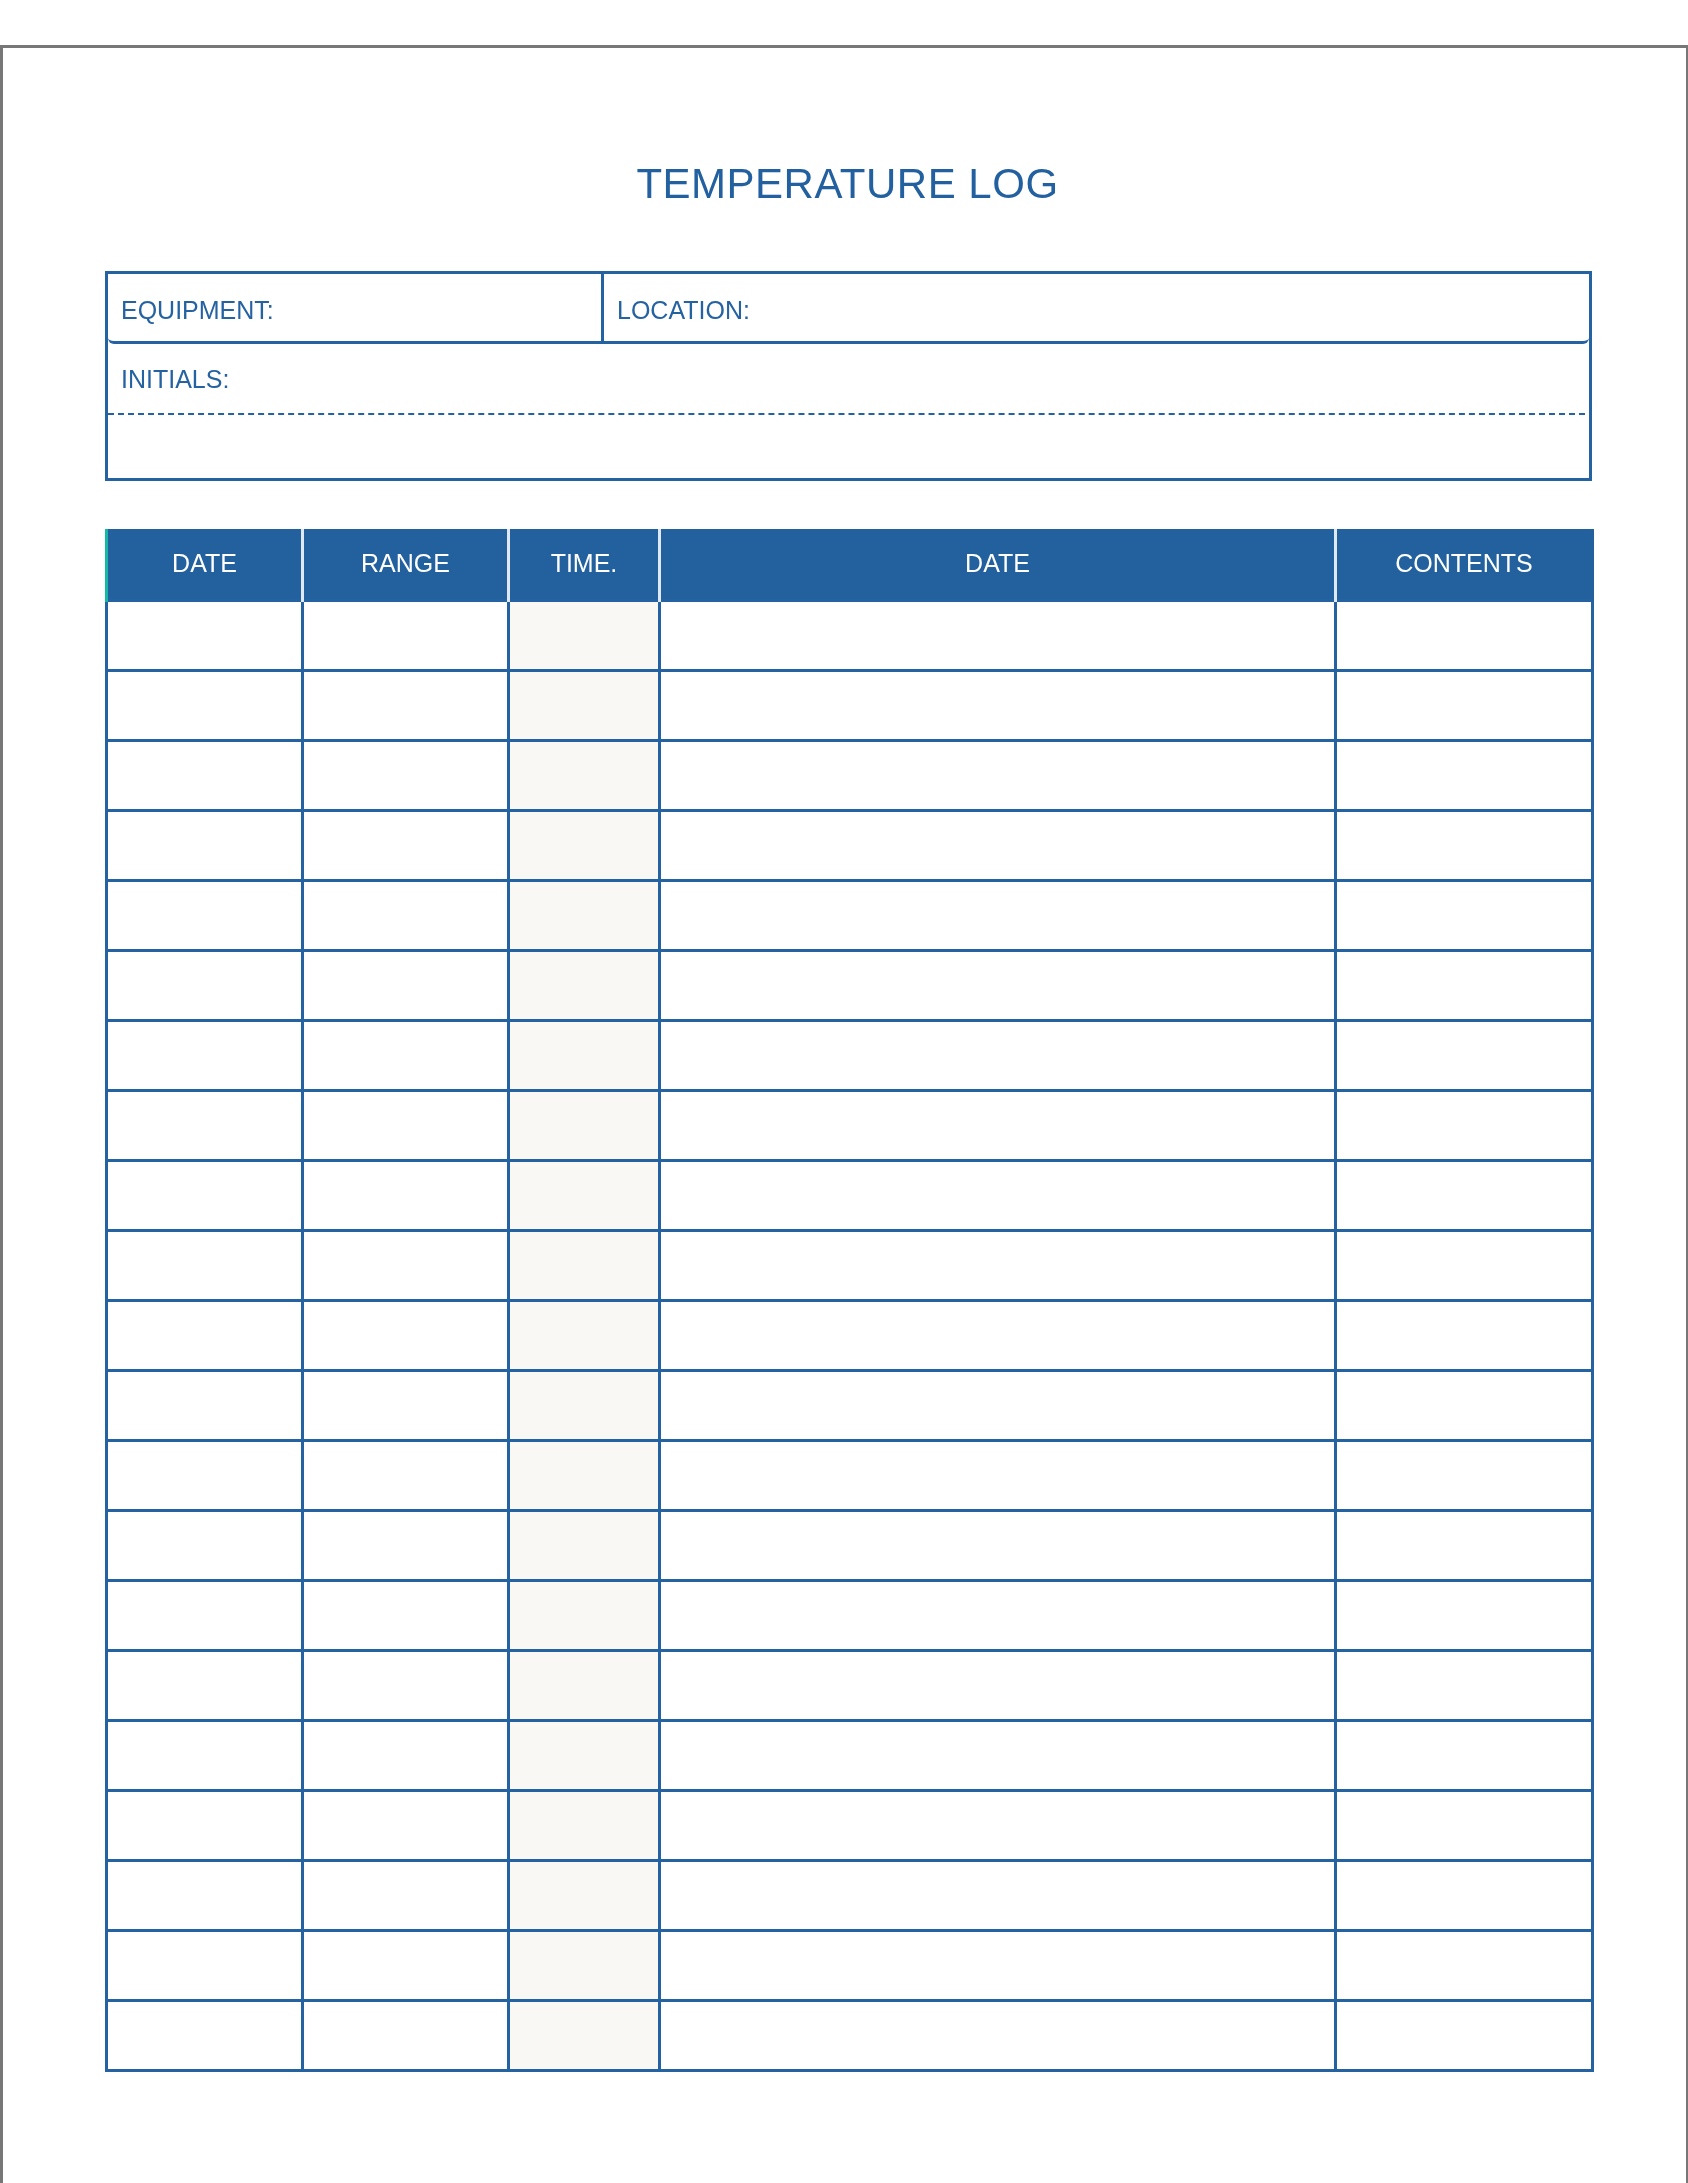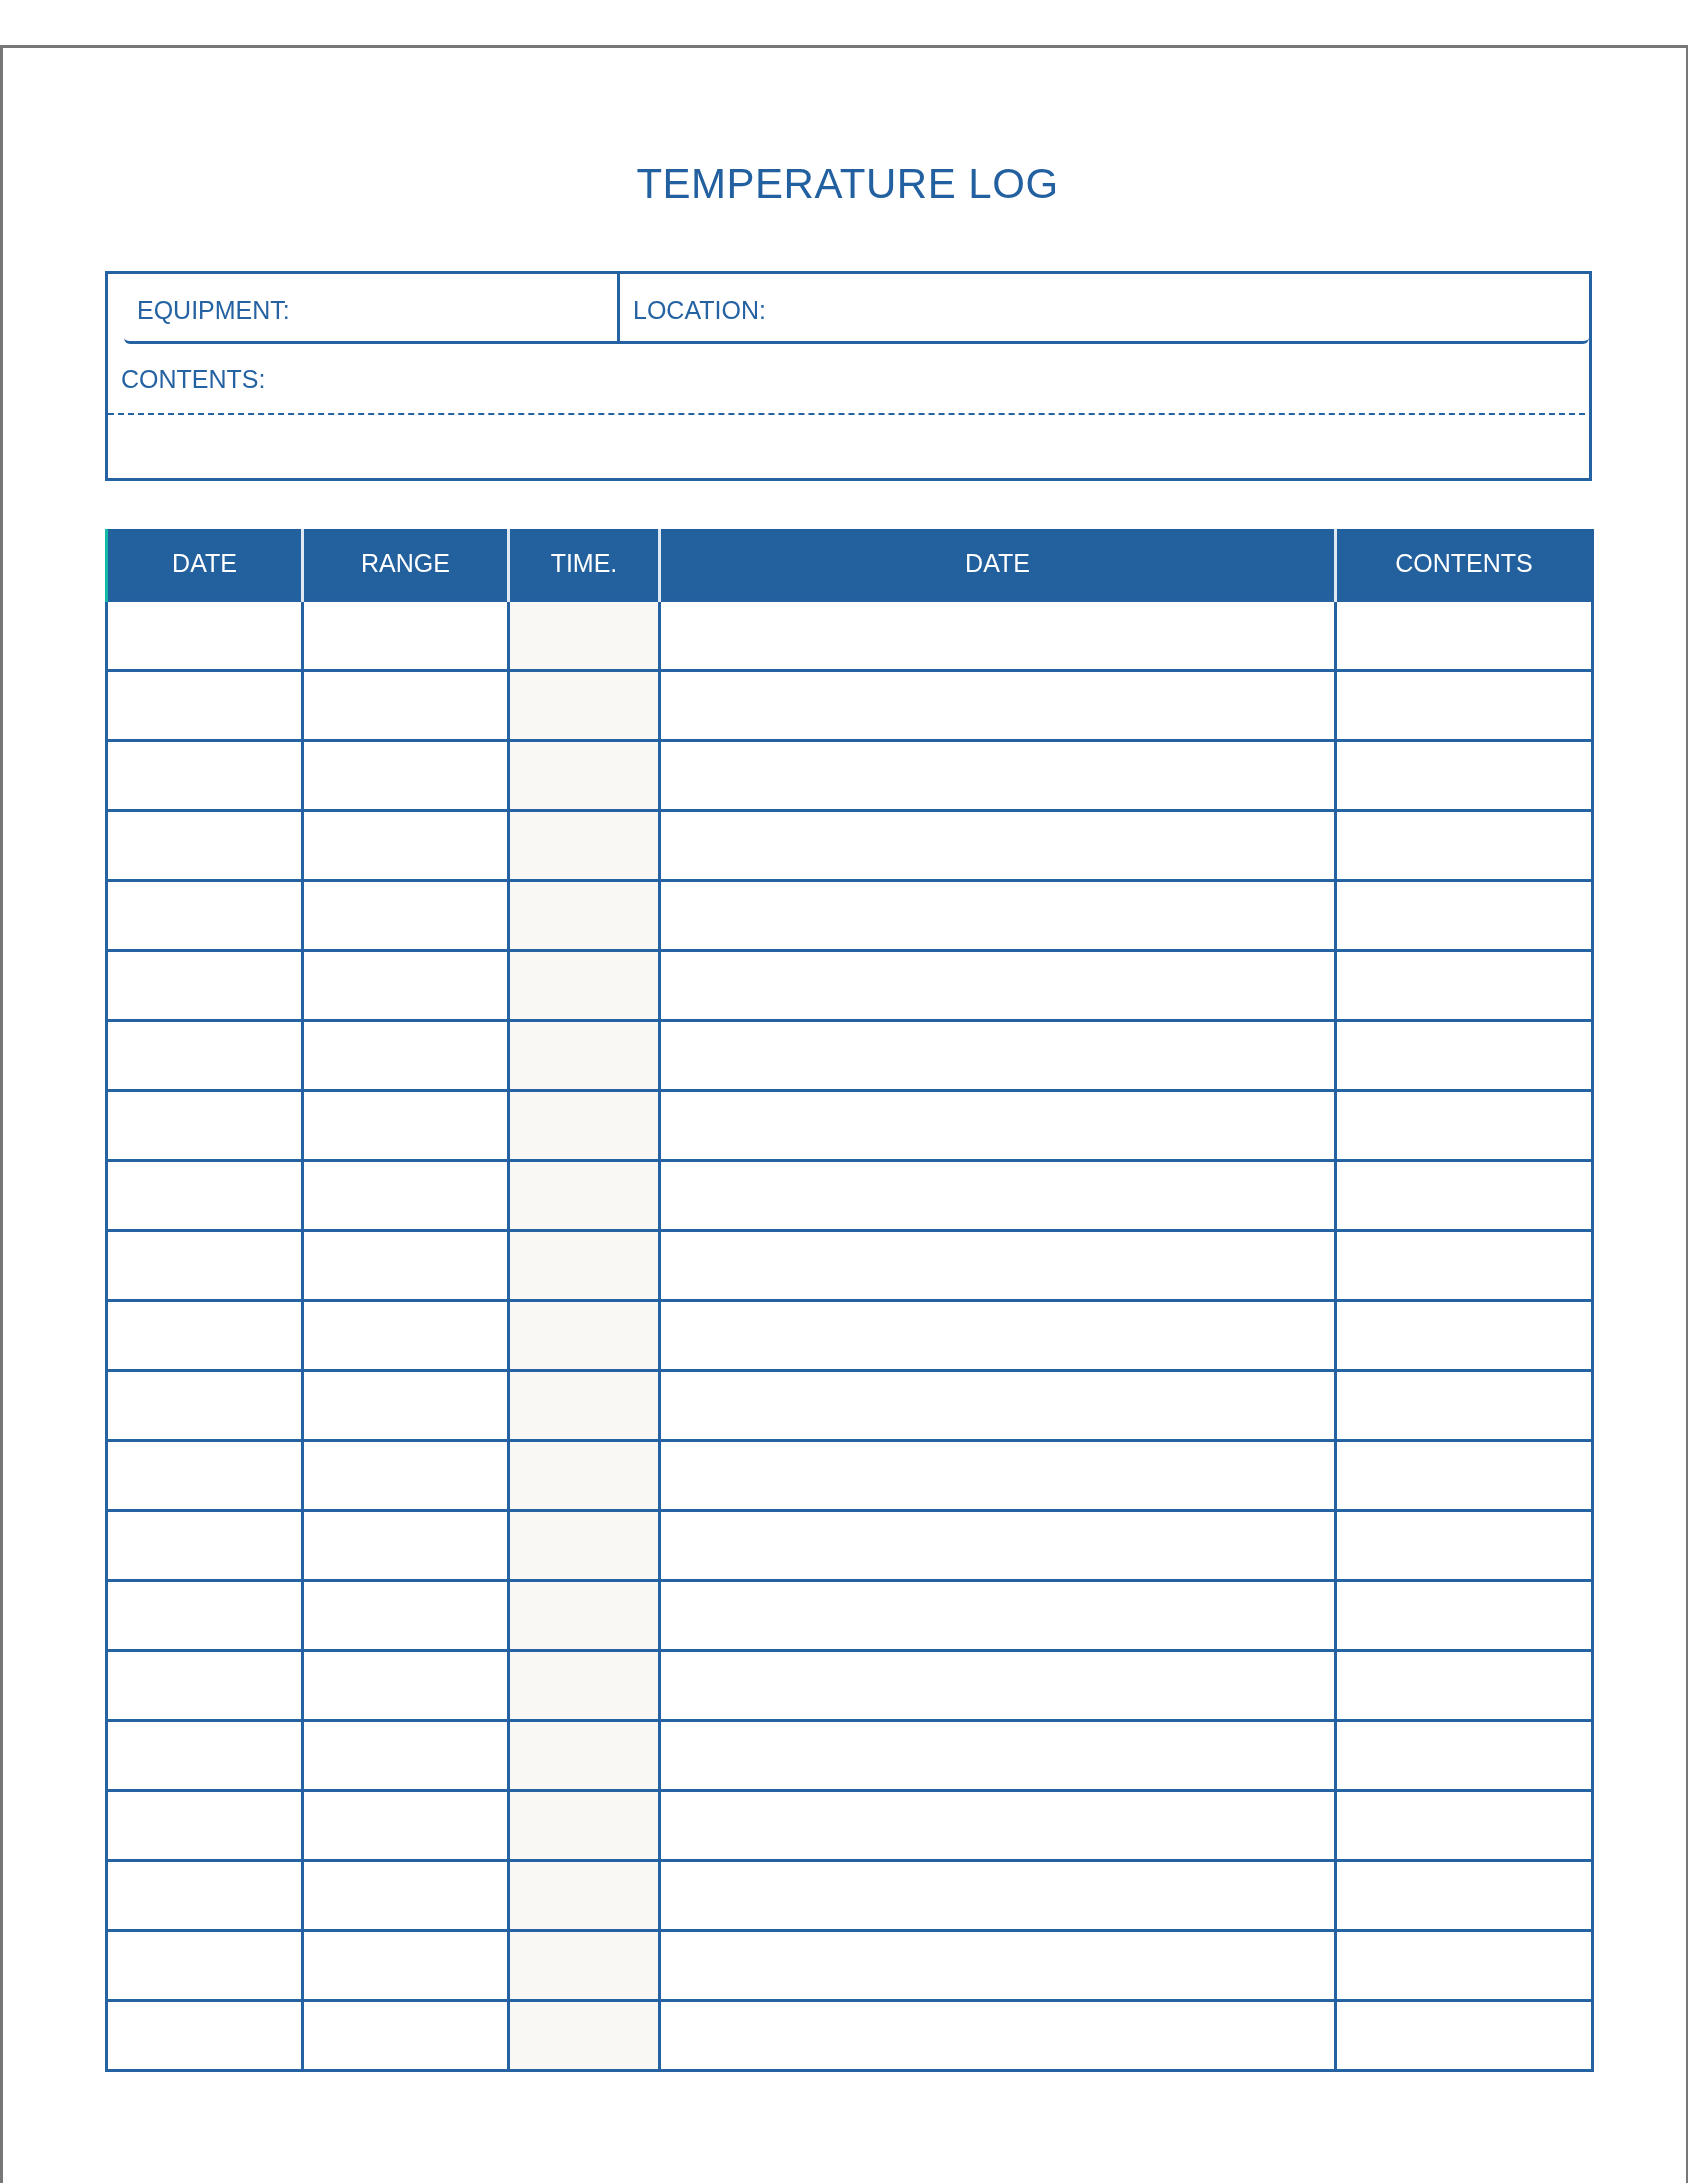--- a/index.html
+++ b/index.html
@@ -20,21 +20,21 @@
     text-align: center; color: #2360A0;
     font-size: 42px; letter-spacing: 0.5px; font-weight: normal;
     line-height: 53px;
   }
   .info-box {
     position: absolute; left: 102px; top: 223px;
     width: 1487px; height: 210px; box-sizing: border-box;
     border: 3px solid #2562A2;
   }
   .info-row1 {
-    position: absolute; left: 16px; top: 0; right: 0; height: 67px;
+    position: absolute; left: 0; top: 0; right: 0; height: 67px;
     border-bottom: 3px solid #2562A2;
     border-radius: 6px;
   }
   .info-cell {
     position: absolute; top: 0; height: 67px; box-sizing: border-box;
   }
   .info-cell.c2, .info-cell.c3 { border-left: 3px solid #2562A2; text-decoration: underline; }
   .info-label {
     position: absolute; left: 13px; top: 22px;
     color: #2562A2; font-size: 25px; line-height: 28px;
@@ -78,21 +78,21 @@
 
   <div class="info-box">
     <div class="info-row1">
       <div class="info-cell c1" style="left:0; width:493px;">
         <span class="info-label">EQUIPMENT:</span>
       </div>
       <div class="info-cell c2" style="left:493px; width:494px;">
         <span class="info-label">LOCATION:</span>
       </div>
     </div>
-    <span class="contents-label">CONTENTS:</span>
+    <span class="contents-label">INITIALS:</span>
     <div class="dash-line"></div>
   </div>
 
   <table class="log-table">
     <colgroup>
       <col style="width:196px">
       <col style="width:206px">
       <col style="width:151px">
       <col style="width:676px">
       <col style="width:257px">

